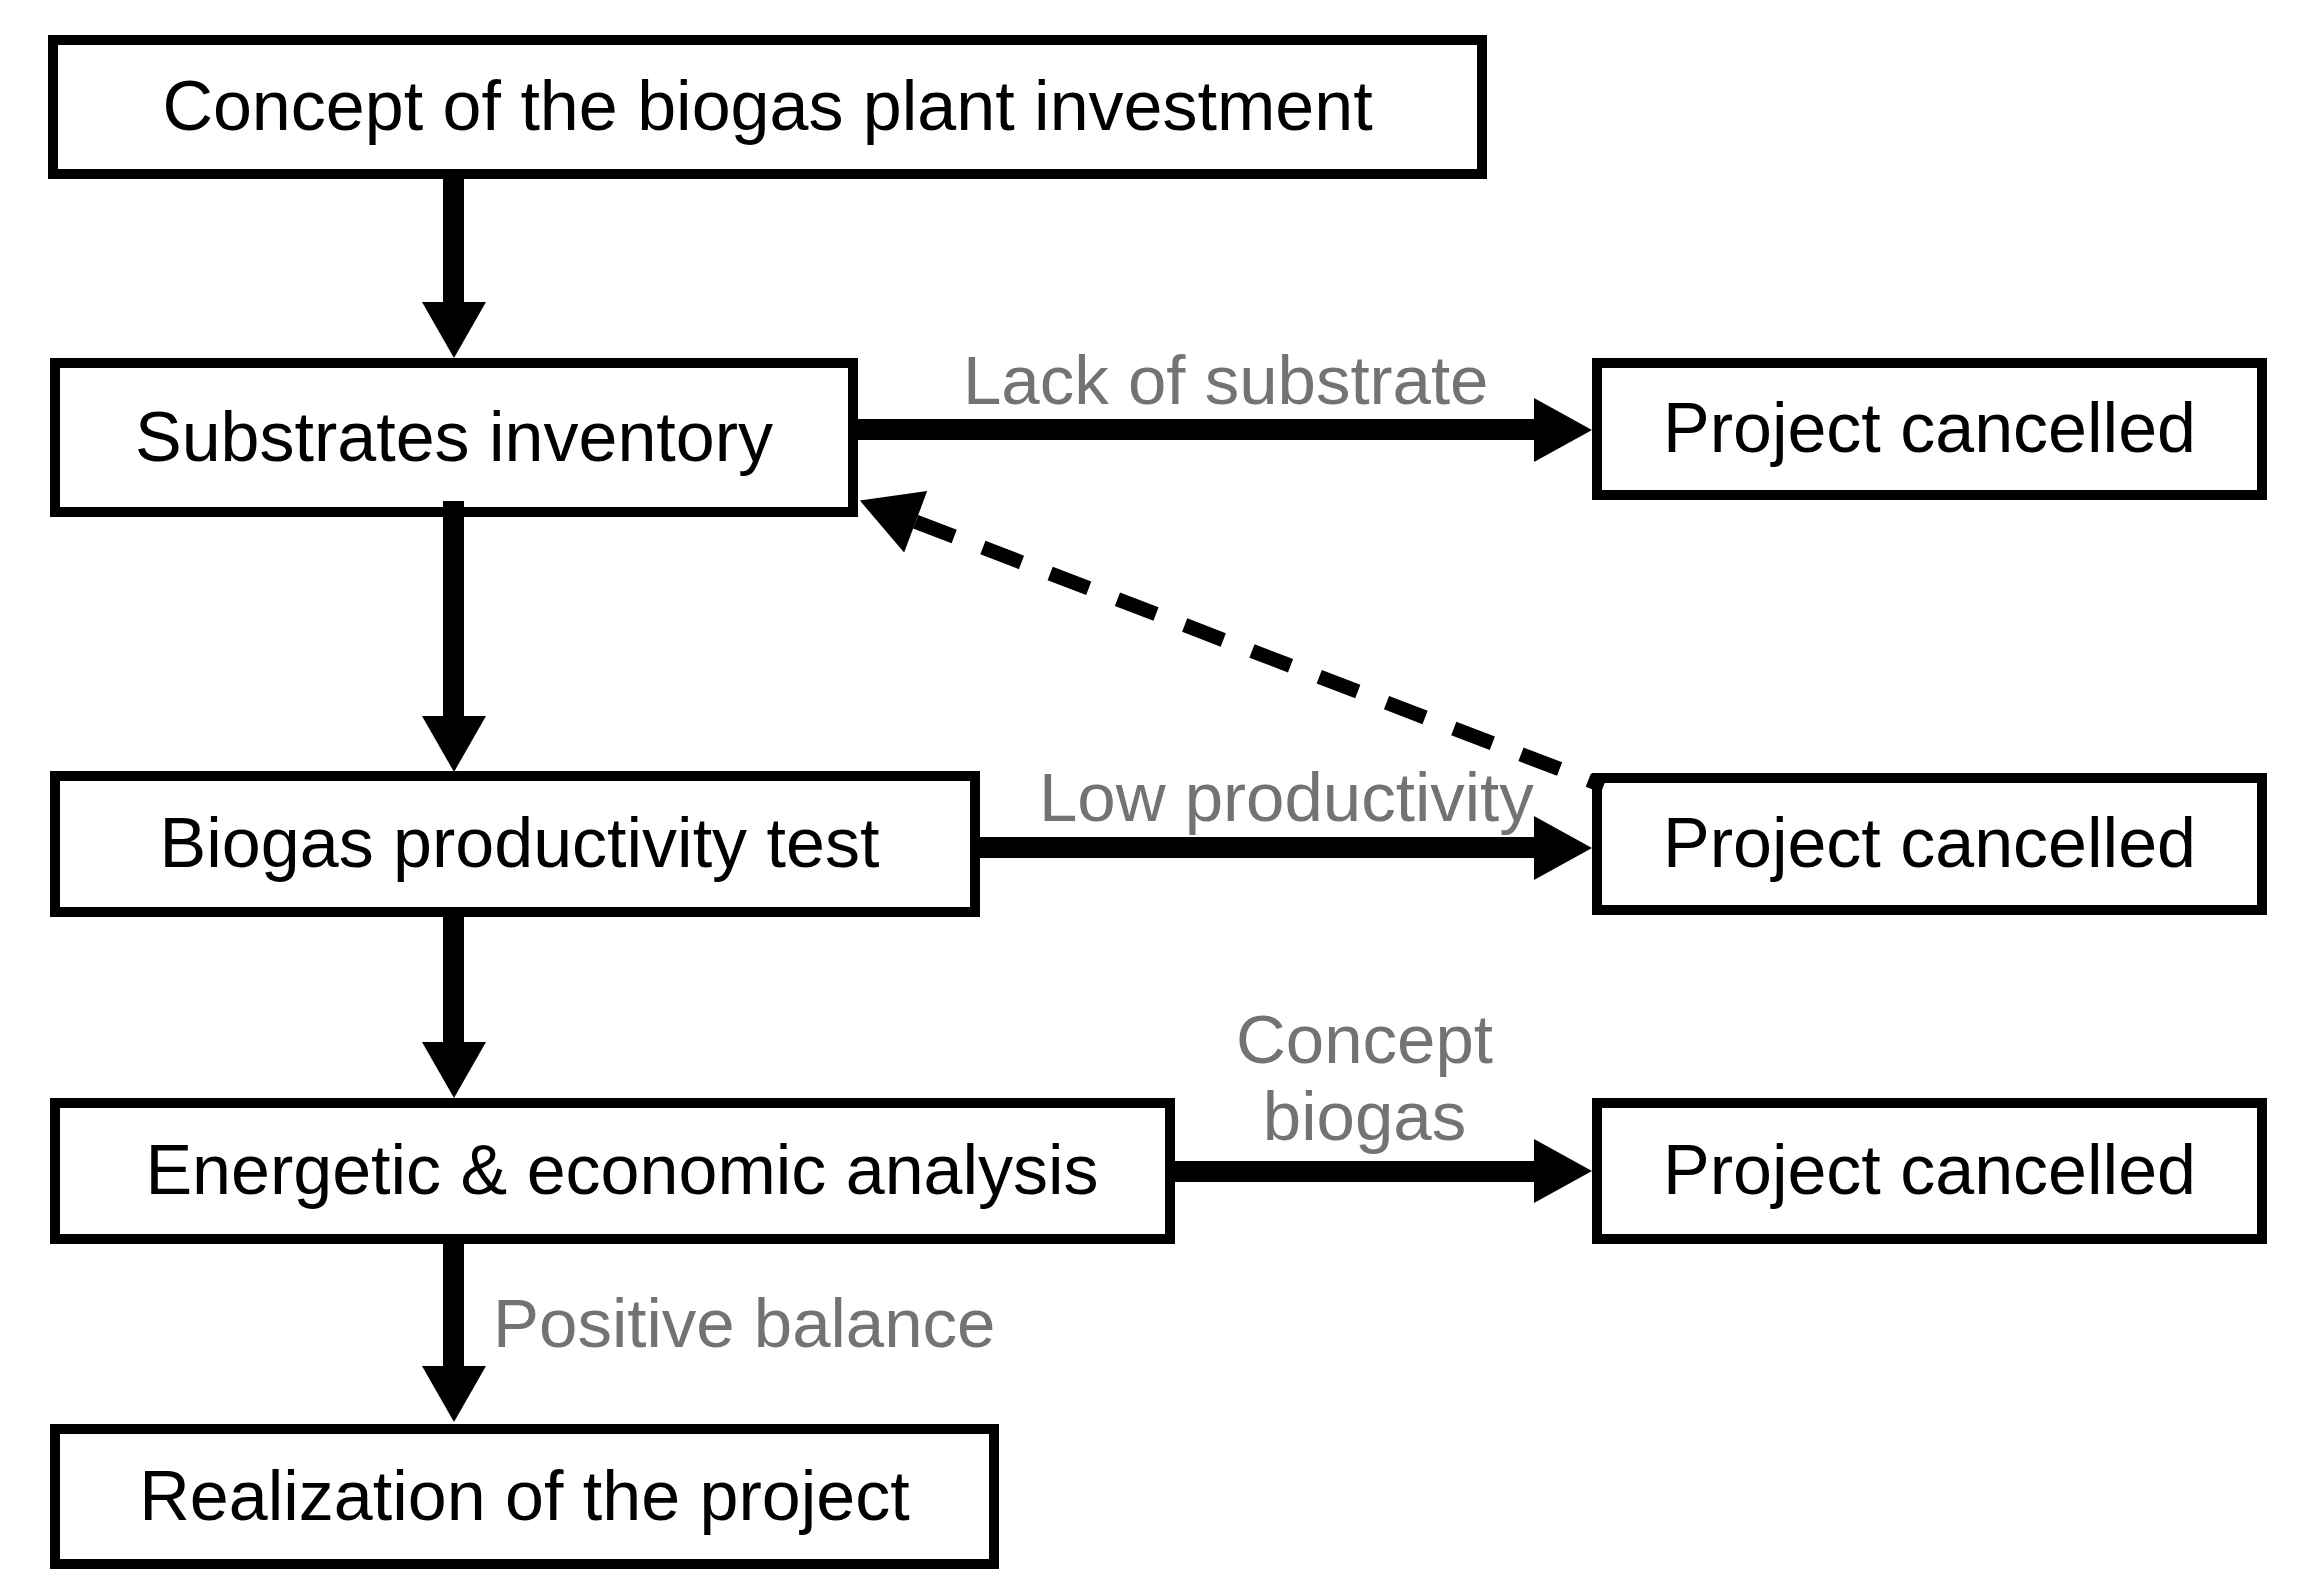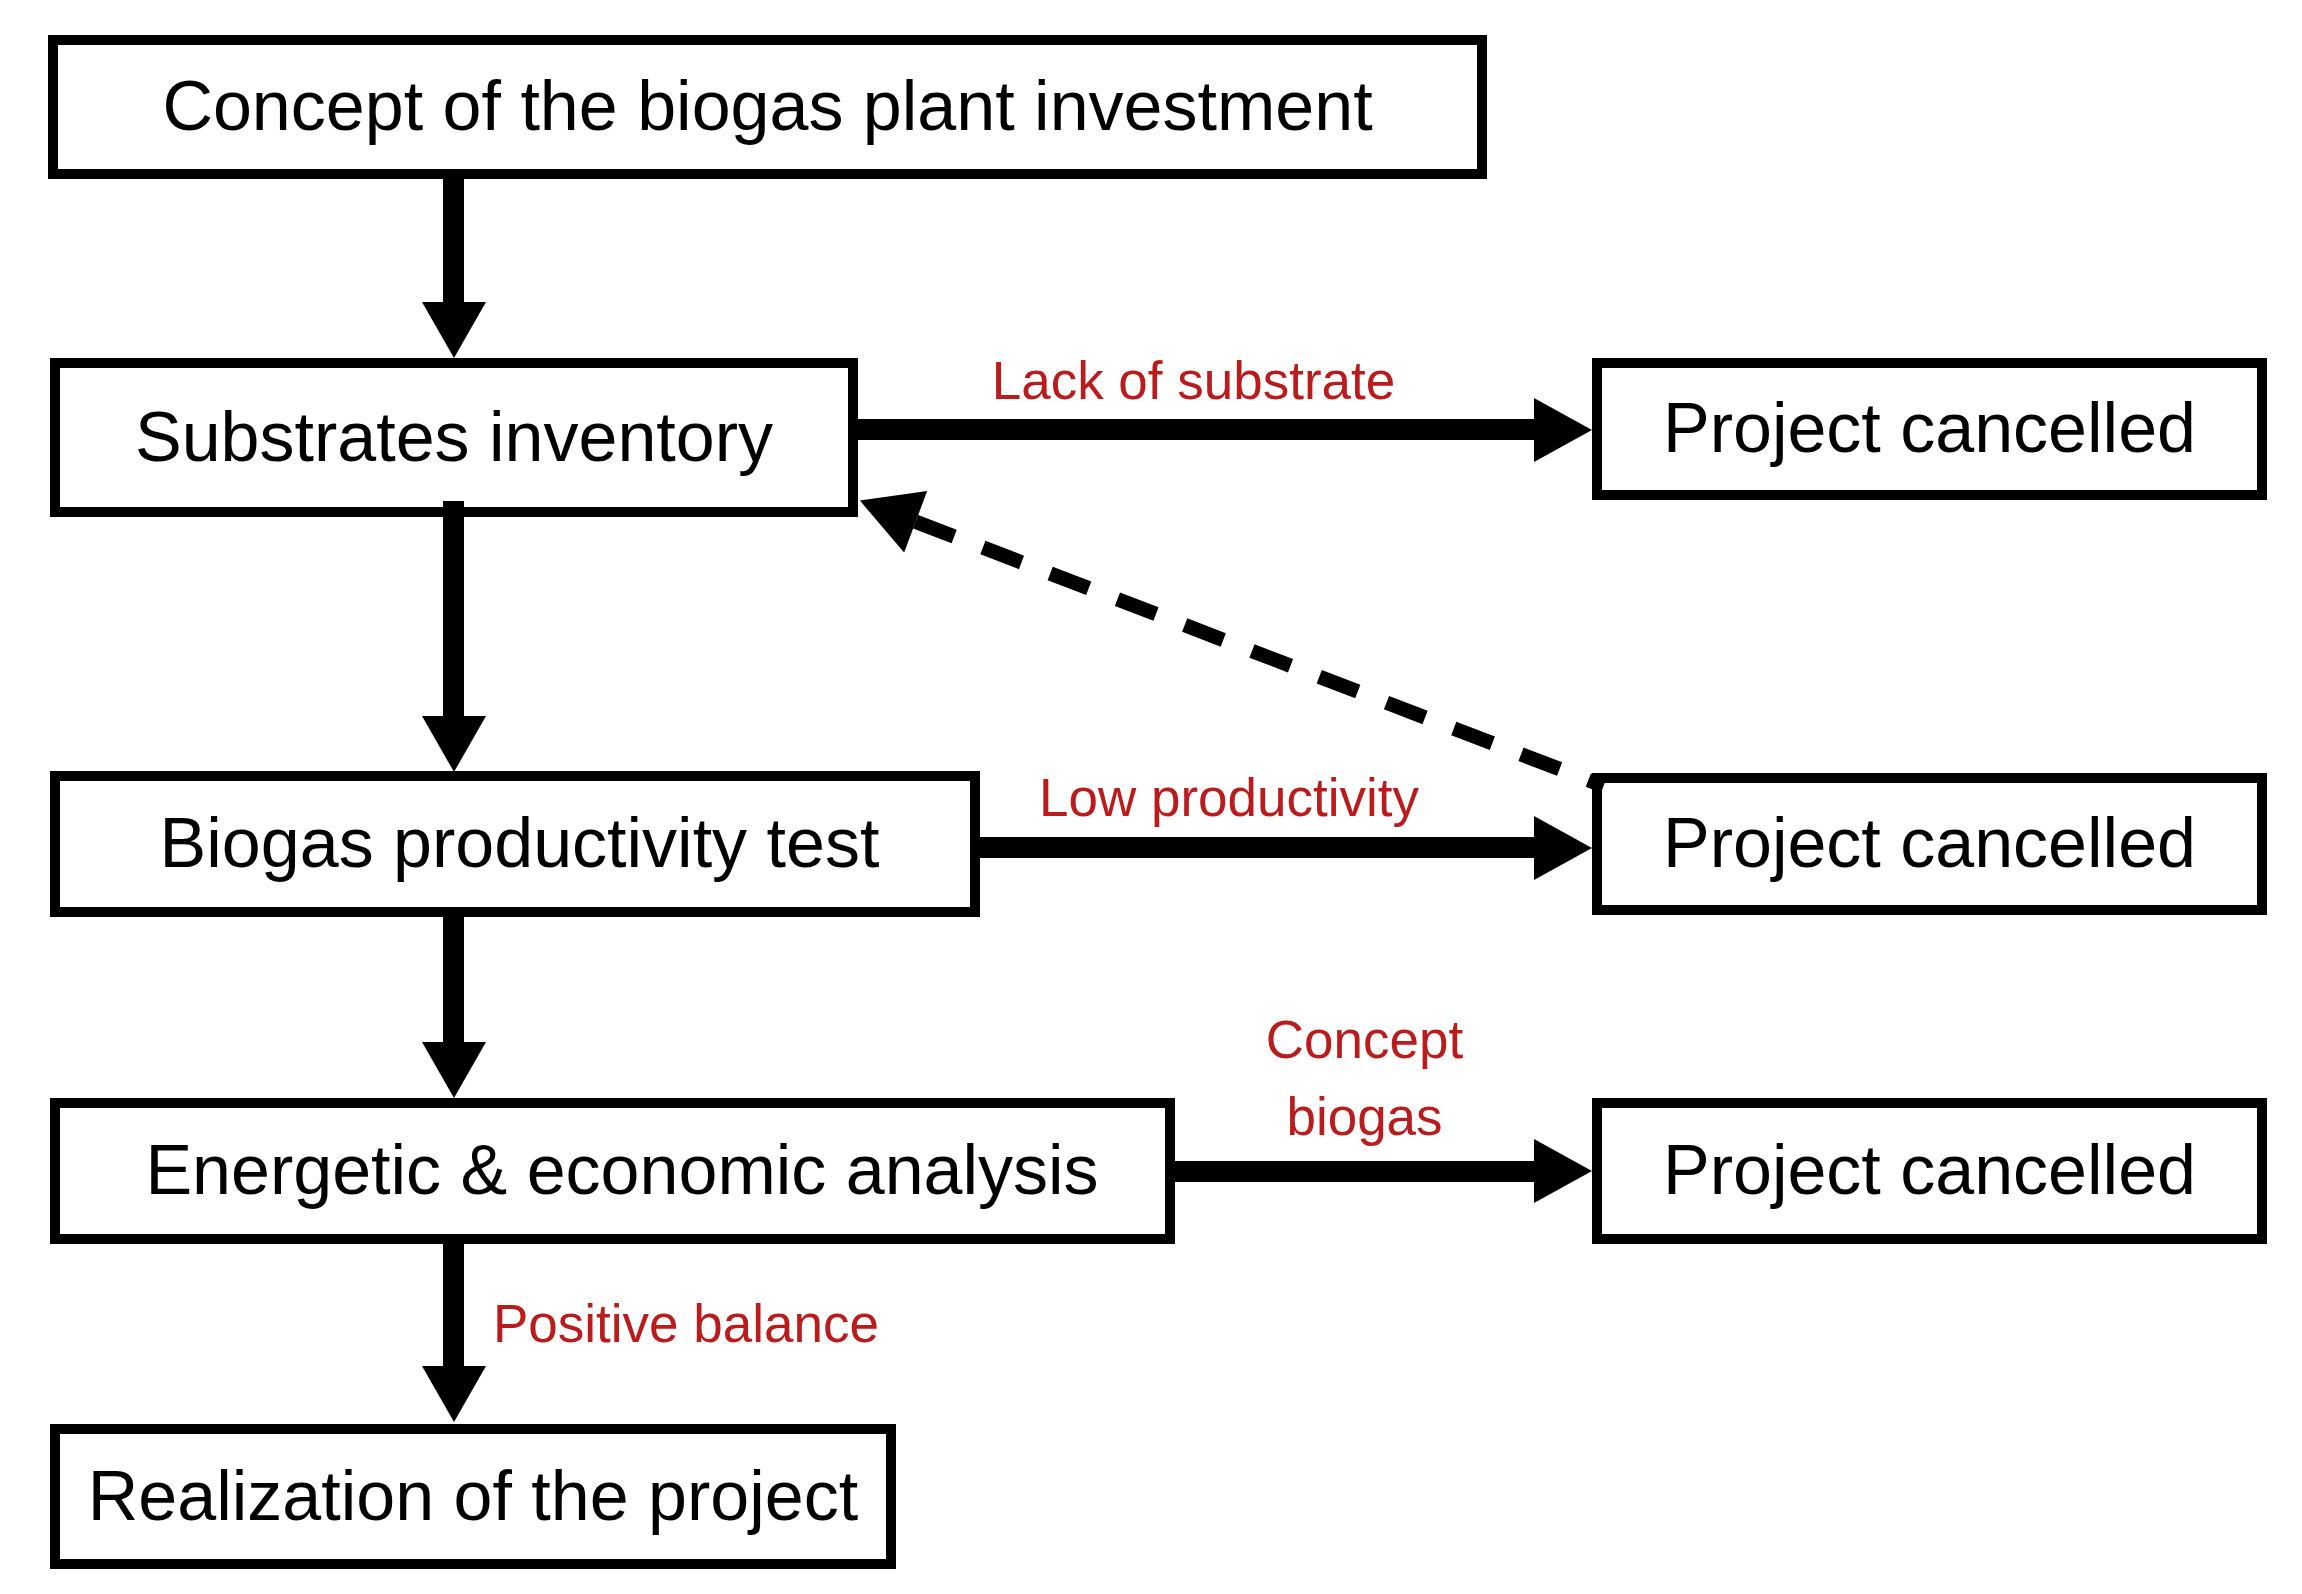--- a/index.html
+++ b/index.html
@@ -25,23 +25,23 @@
     align-items: center;
     justify-content: center;
     text-align: center;
     font-size: 70px;
     line-height: 1.05;
     white-space: nowrap;
     color: #000000;
   }
   .edge-label {
     position: absolute;
-    font-size: 53px;
+    font-size: 69px;
     line-height: 77px;
-    color: #b91c1c;
+    color: #737373;
     white-space: nowrap;
   }
   .shaft {
     position: absolute;
     background: #000000;
   }
   .head-down {
     position: absolute;
     width: 0;
     height: 0;
@@ -90,21 +90,21 @@
   </div>
 
   <div class="node" style="left:50px; top:1098px; width:1125px; height:146px;padding-left:19px;">
     <span>Energetic &amp; economic analysis</span>
   </div>
 
   <div class="node" style="left:1592px; top:1098px; width:675px; height:146px;">
     <span>Project cancelled</span>
   </div>
 
-  <div class="node" style="left:50px; top:1424px; width:846px; height:145px;">
+  <div class="node" style="left:50px; top:1424px; width:949px; height:145px;">
     <span>Realization of the project</span>
   </div>
 
   <div>
     <div class="shaft" style="left:443px; top:177px; width:21px; height:127px;"></div>
     <div class="head-down" style="left:422px; top:302px;"></div>
   </div>
 
   <div>
     <div class="shaft" style="left:443px; top:501px; width:21px; height:217px;"></div>

